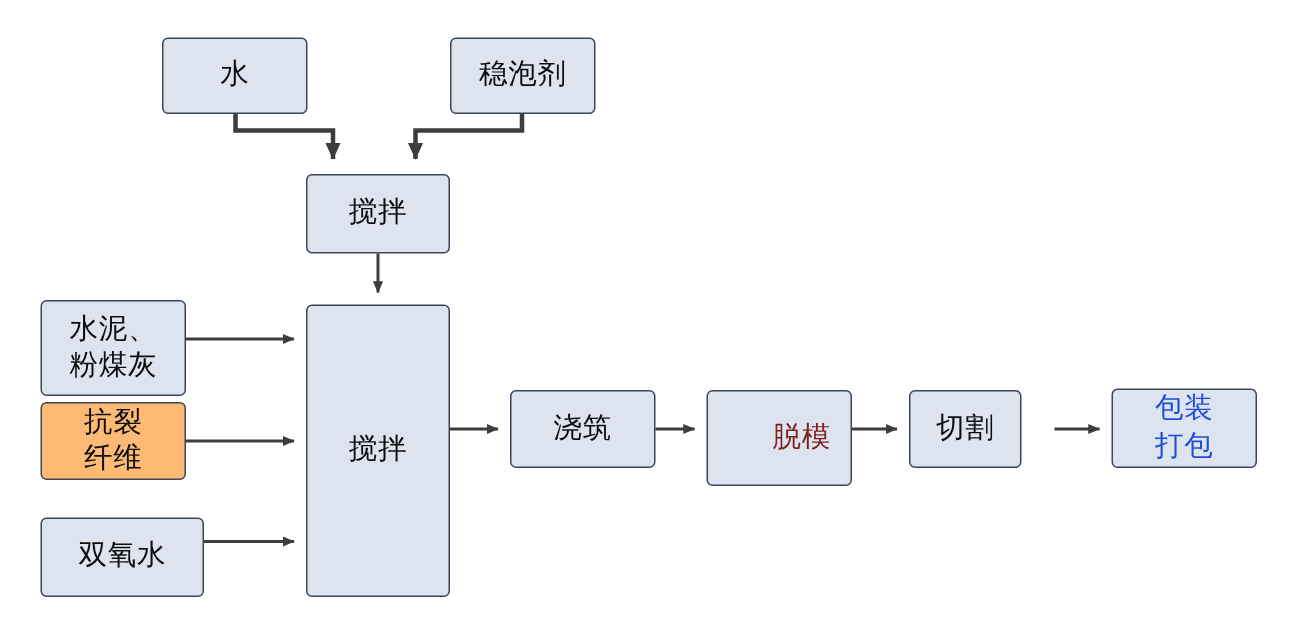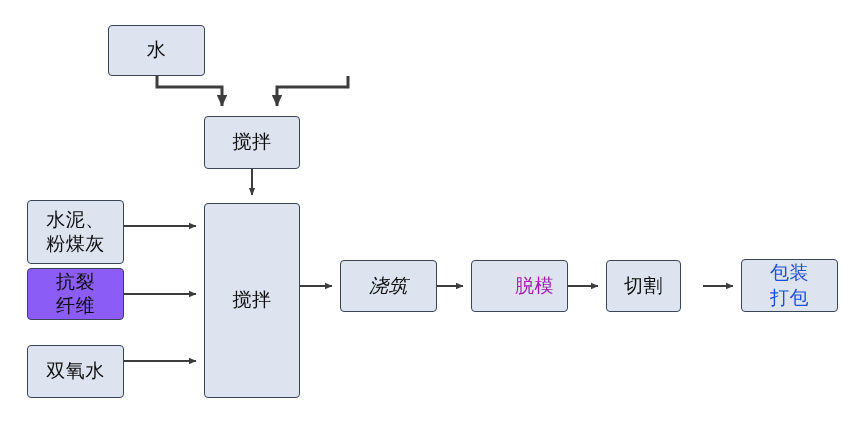--- a/index.html
+++ b/index.html
@@ -91,26 +91,27 @@
     <g>
       <path d="M568,286 L598,286" fill="none" stroke="#3d3d3d" stroke-width="2" marker-end="url(#arrowhead)"></path>
     </g>
 
     <g>
       <path d="M703,286 L733,286" fill="none" stroke="#3d3d3d" stroke-width="2" marker-end="url(#arrowhead)"></path>
     </g>
   </svg>
 
   <div class="node" style="left: 108px; top: 25px; width: 97px; height: 51px; background: rgb(221, 228, 240); border-color: rgb(58, 70, 86); color: rgb(13, 13, 13);">水</div>
+  <div class="node" style="left: 300px; top: 25px; width: 97px; height: 51px; background: rgb(221, 228, 240); border-color: rgb(58, 70, 86); color: rgb(13, 13, 13);">稳泡剂</div>
   <div class="node" style="left: 204px; top: 116px; width: 96px; height: 53px; background: rgb(221, 228, 240); border-color: rgb(58, 70, 86); color: rgb(13, 13, 13);">搅拌</div>
   <div class="node" style="left: 27px; top: 200px; width: 97px; height: 64px; background: rgb(221, 228, 240); border-color: rgb(58, 70, 86); color: rgb(13, 13, 13);">水泥、
 粉煤灰</div>
-  <div class="node" style="left: 27px; top: 268px; width: 97px; height: 52px; background: #8b5cf6; border-color: rgb(58, 70, 86); color: rgb(13, 13, 13); text-align: right;">抗裂
+  <div class="node" style="left: 27px; top: 268px; width: 97px; height: 52px; background: #fdba74; border-color: rgb(58, 70, 86); color: rgb(13, 13, 13); text-align: right;">抗裂
 纤维</div>
-  <div class="node" style="left: 27px; top: 345px; width: 97px; height: 53px; background: rgb(221, 228, 240); border-color: rgb(58, 70, 86); color: rgb(13, 13, 13);">双氧水</div>
+  <div class="node" style="left: 27px; top: 345px; width: 109px; height: 53px; background: rgb(221, 228, 240); border-color: rgb(58, 70, 86); color: rgb(13, 13, 13);">双氧水</div>
   <div class="node" style="left: 204px; top: 203px; width: 96px; height: 195px; background: rgb(221, 228, 240); border-color: rgb(58, 70, 86); color: rgb(13, 13, 13);">搅拌</div>
-  <div class="node" style="left: 340px; top: 260px; width: 97px; height: 52px; background: rgb(221, 228, 240); border-color: rgb(58, 70, 86); color: rgb(13, 13, 13); font-style: italic;">浇筑</div>
-  <div class="node" style="left: 471px; top: 260px; width: 97px; height: 52px; background: rgb(221, 228, 240); border-color: rgb(58, 70, 86); color: #a21caf; padding-left: 30px;">脱模</div>
+  <div class="node" style="left: 340px; top: 260px; width: 97px; height: 52px; background: rgb(221, 228, 240); border-color: rgb(58, 70, 86); color: rgb(13, 13, 13);">浇筑</div>
+  <div class="node" style="left: 471px; top: 260px; width: 97px; height: 64px; background: rgb(221, 228, 240); border-color: rgb(58, 70, 86); color: #7f1d1d; padding-left: 30px;">脱模</div>
   <div class="node" style="left: 606px; top: 260px; width: 75px; height: 52px; background: rgb(221, 228, 240); border-color: rgb(58, 70, 86); color: rgb(13, 13, 13);">切割</div>
   <div class="node" style="left: 741px; top: 259px; width: 97px; height: 53px; background: rgb(221, 228, 240); border-color: rgb(58, 70, 86); color: #1d4ed8;">包装
 打包</div>
 
 </div>
 
 </body></html>

